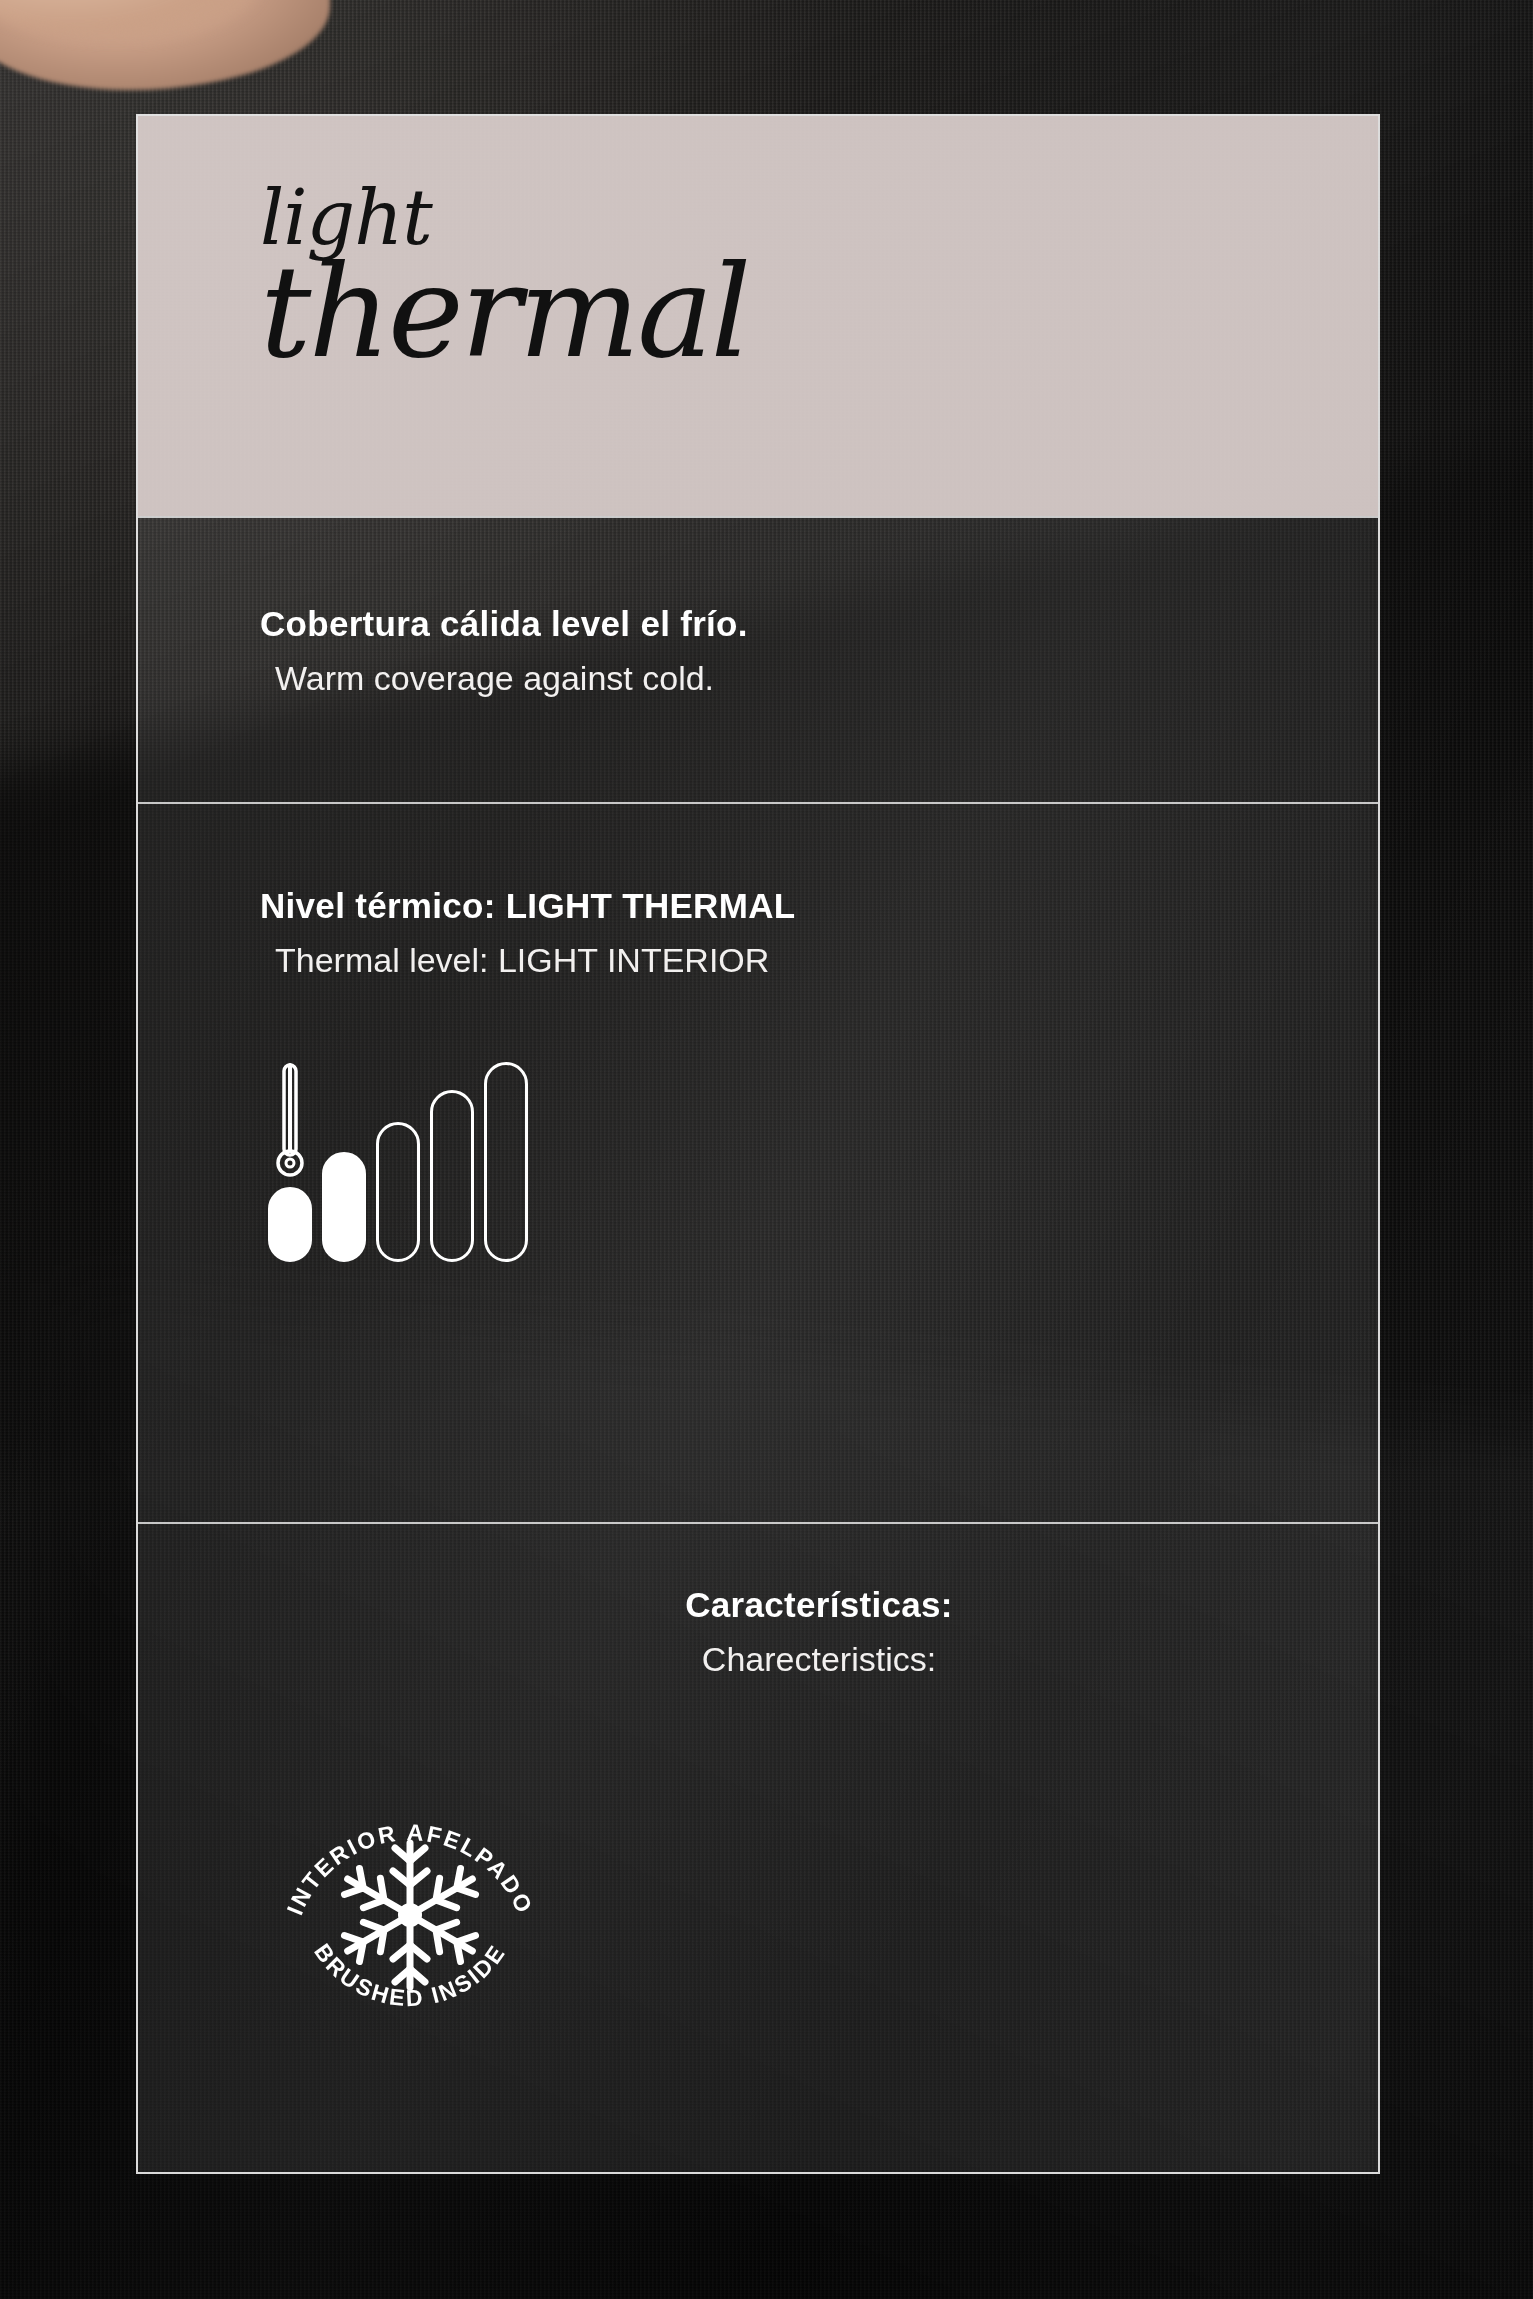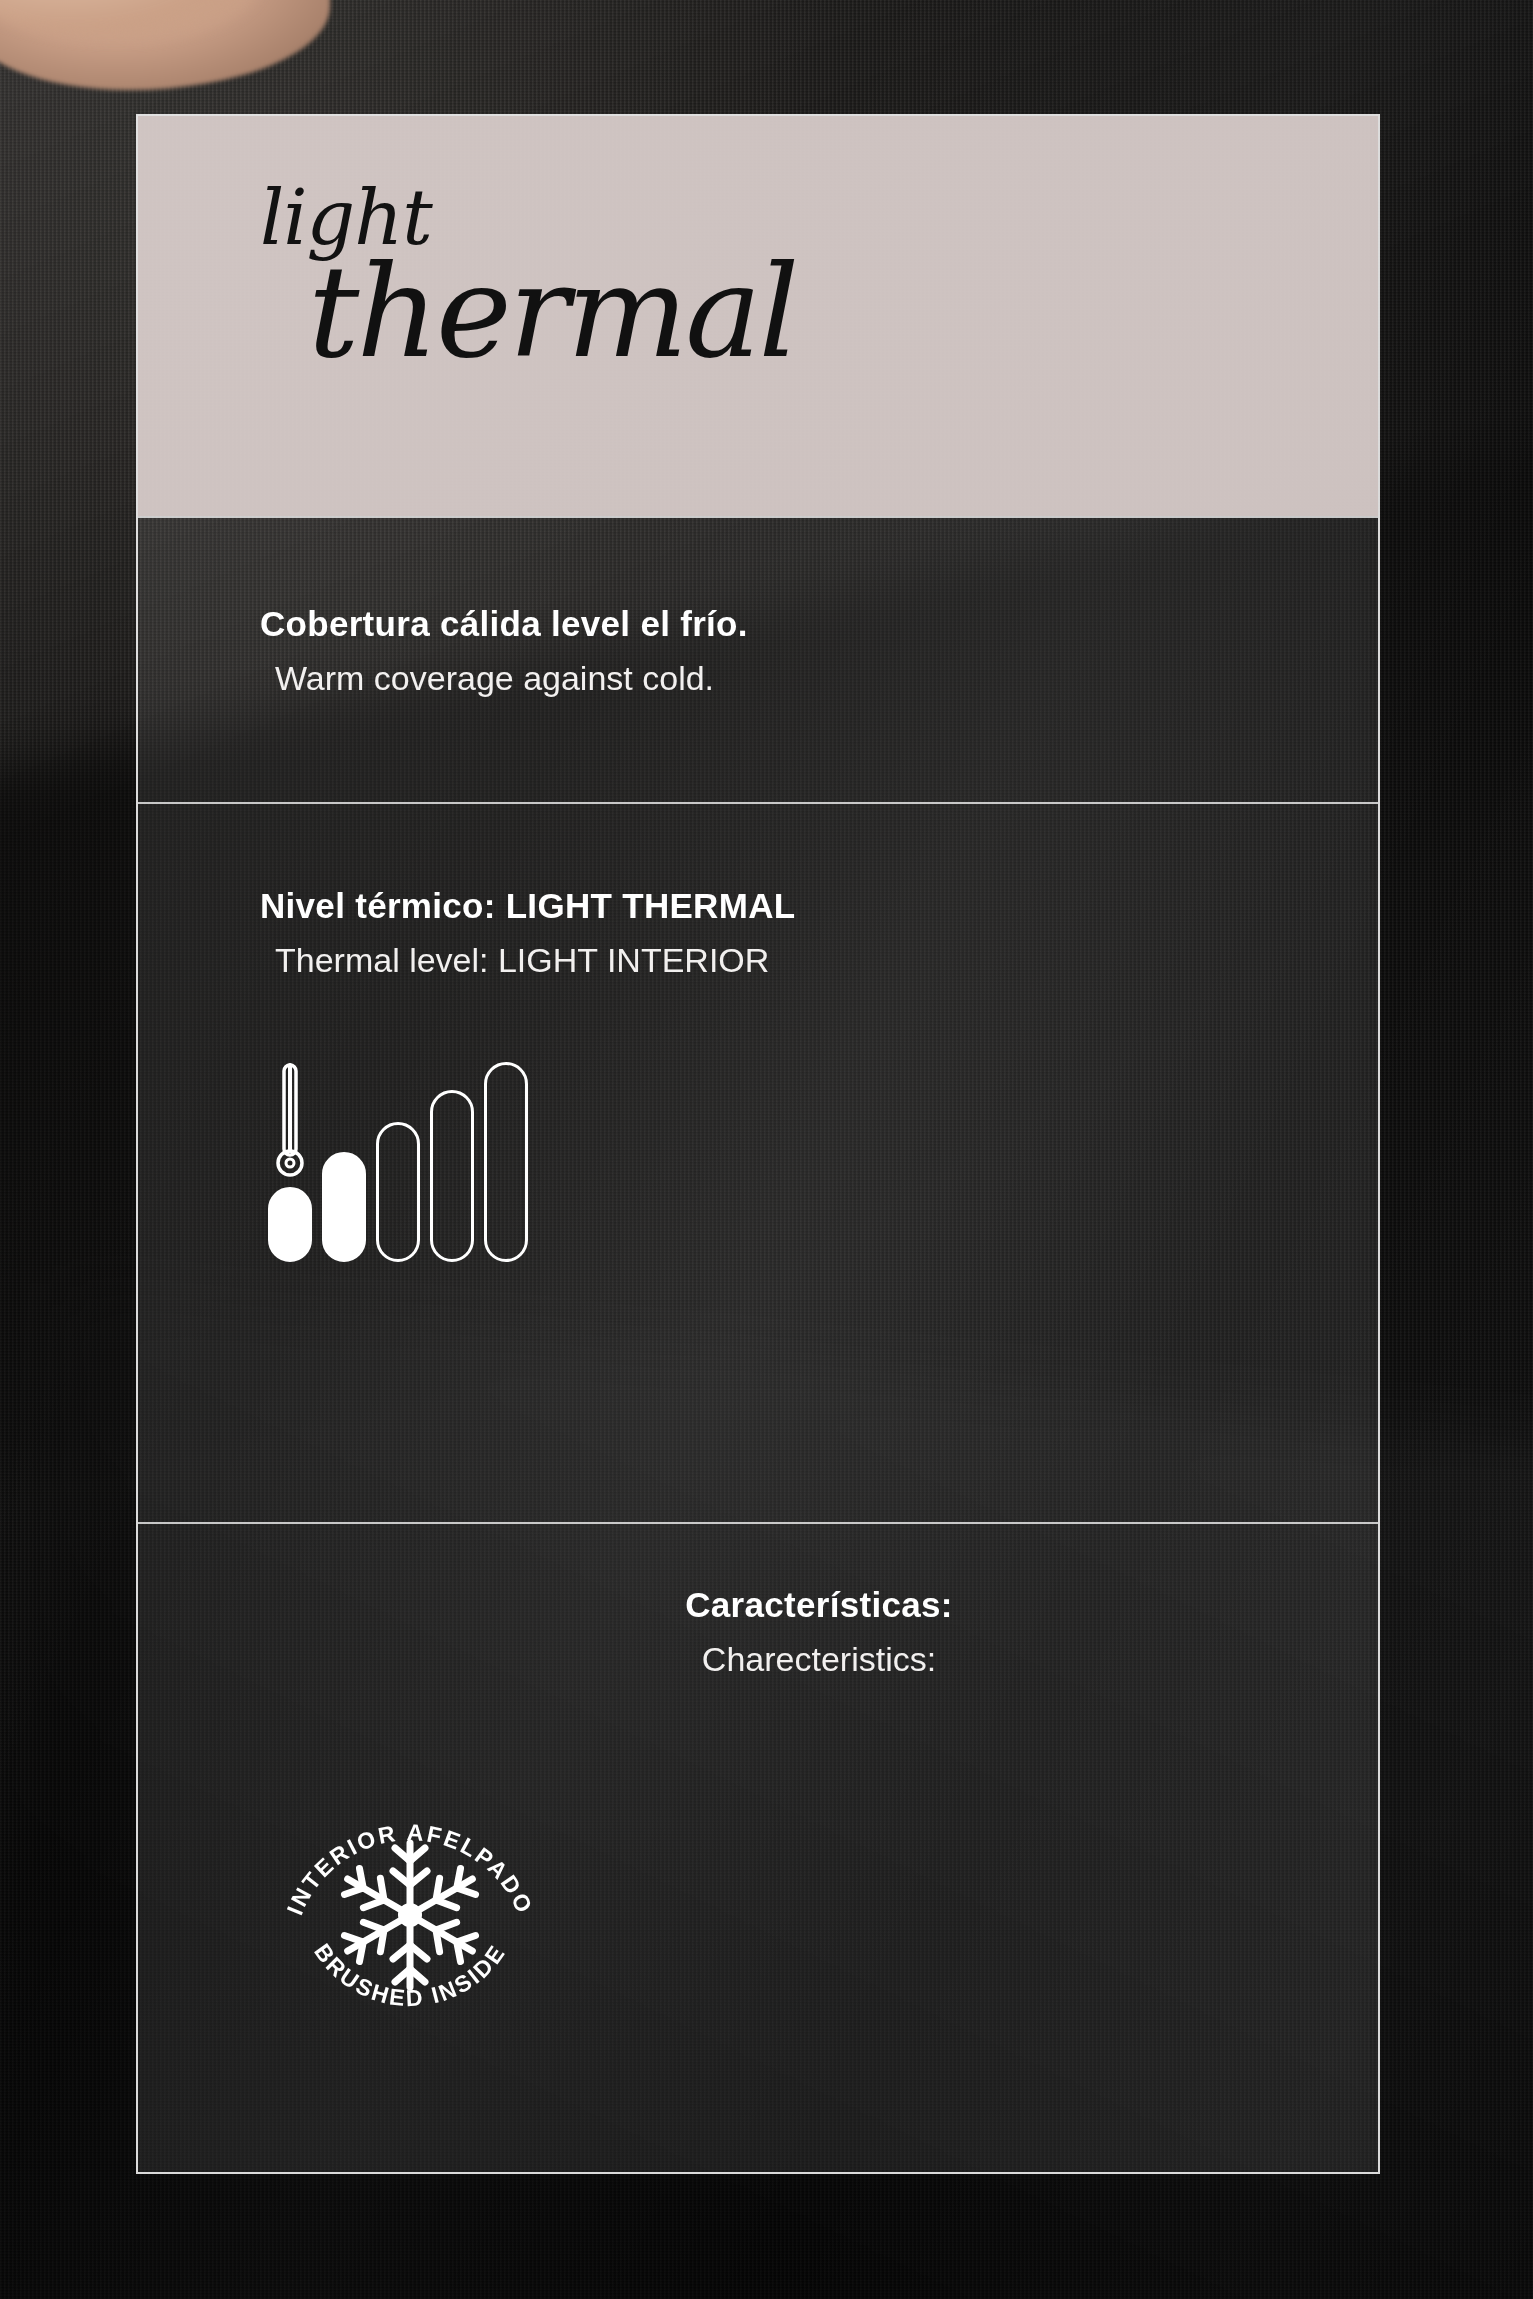--- a/index.html
+++ b/index.html
@@ -115,21 +115,20 @@
     letter-spacing: -1px;
   }
   .title-thermal {
     font-family: "DejaVu Serif", serif;
     font-style: italic;
     font-size: 128px;
     line-height: 1.0;
     color: #111111;
     letter-spacing: -3px;
     margin-top: -6px;
-    margin-left: 48px;
   }
 
   .panel {
     box-sizing: border-box;
     background: rgba(255,255,255,0.085);
     border-top: 2px solid rgba(255,255,255,0.75);
     color: #fff;
     padding: 0 0 0 122px;
   }
   .panel.row-a { height: 286px; padding-top: 86px; }

